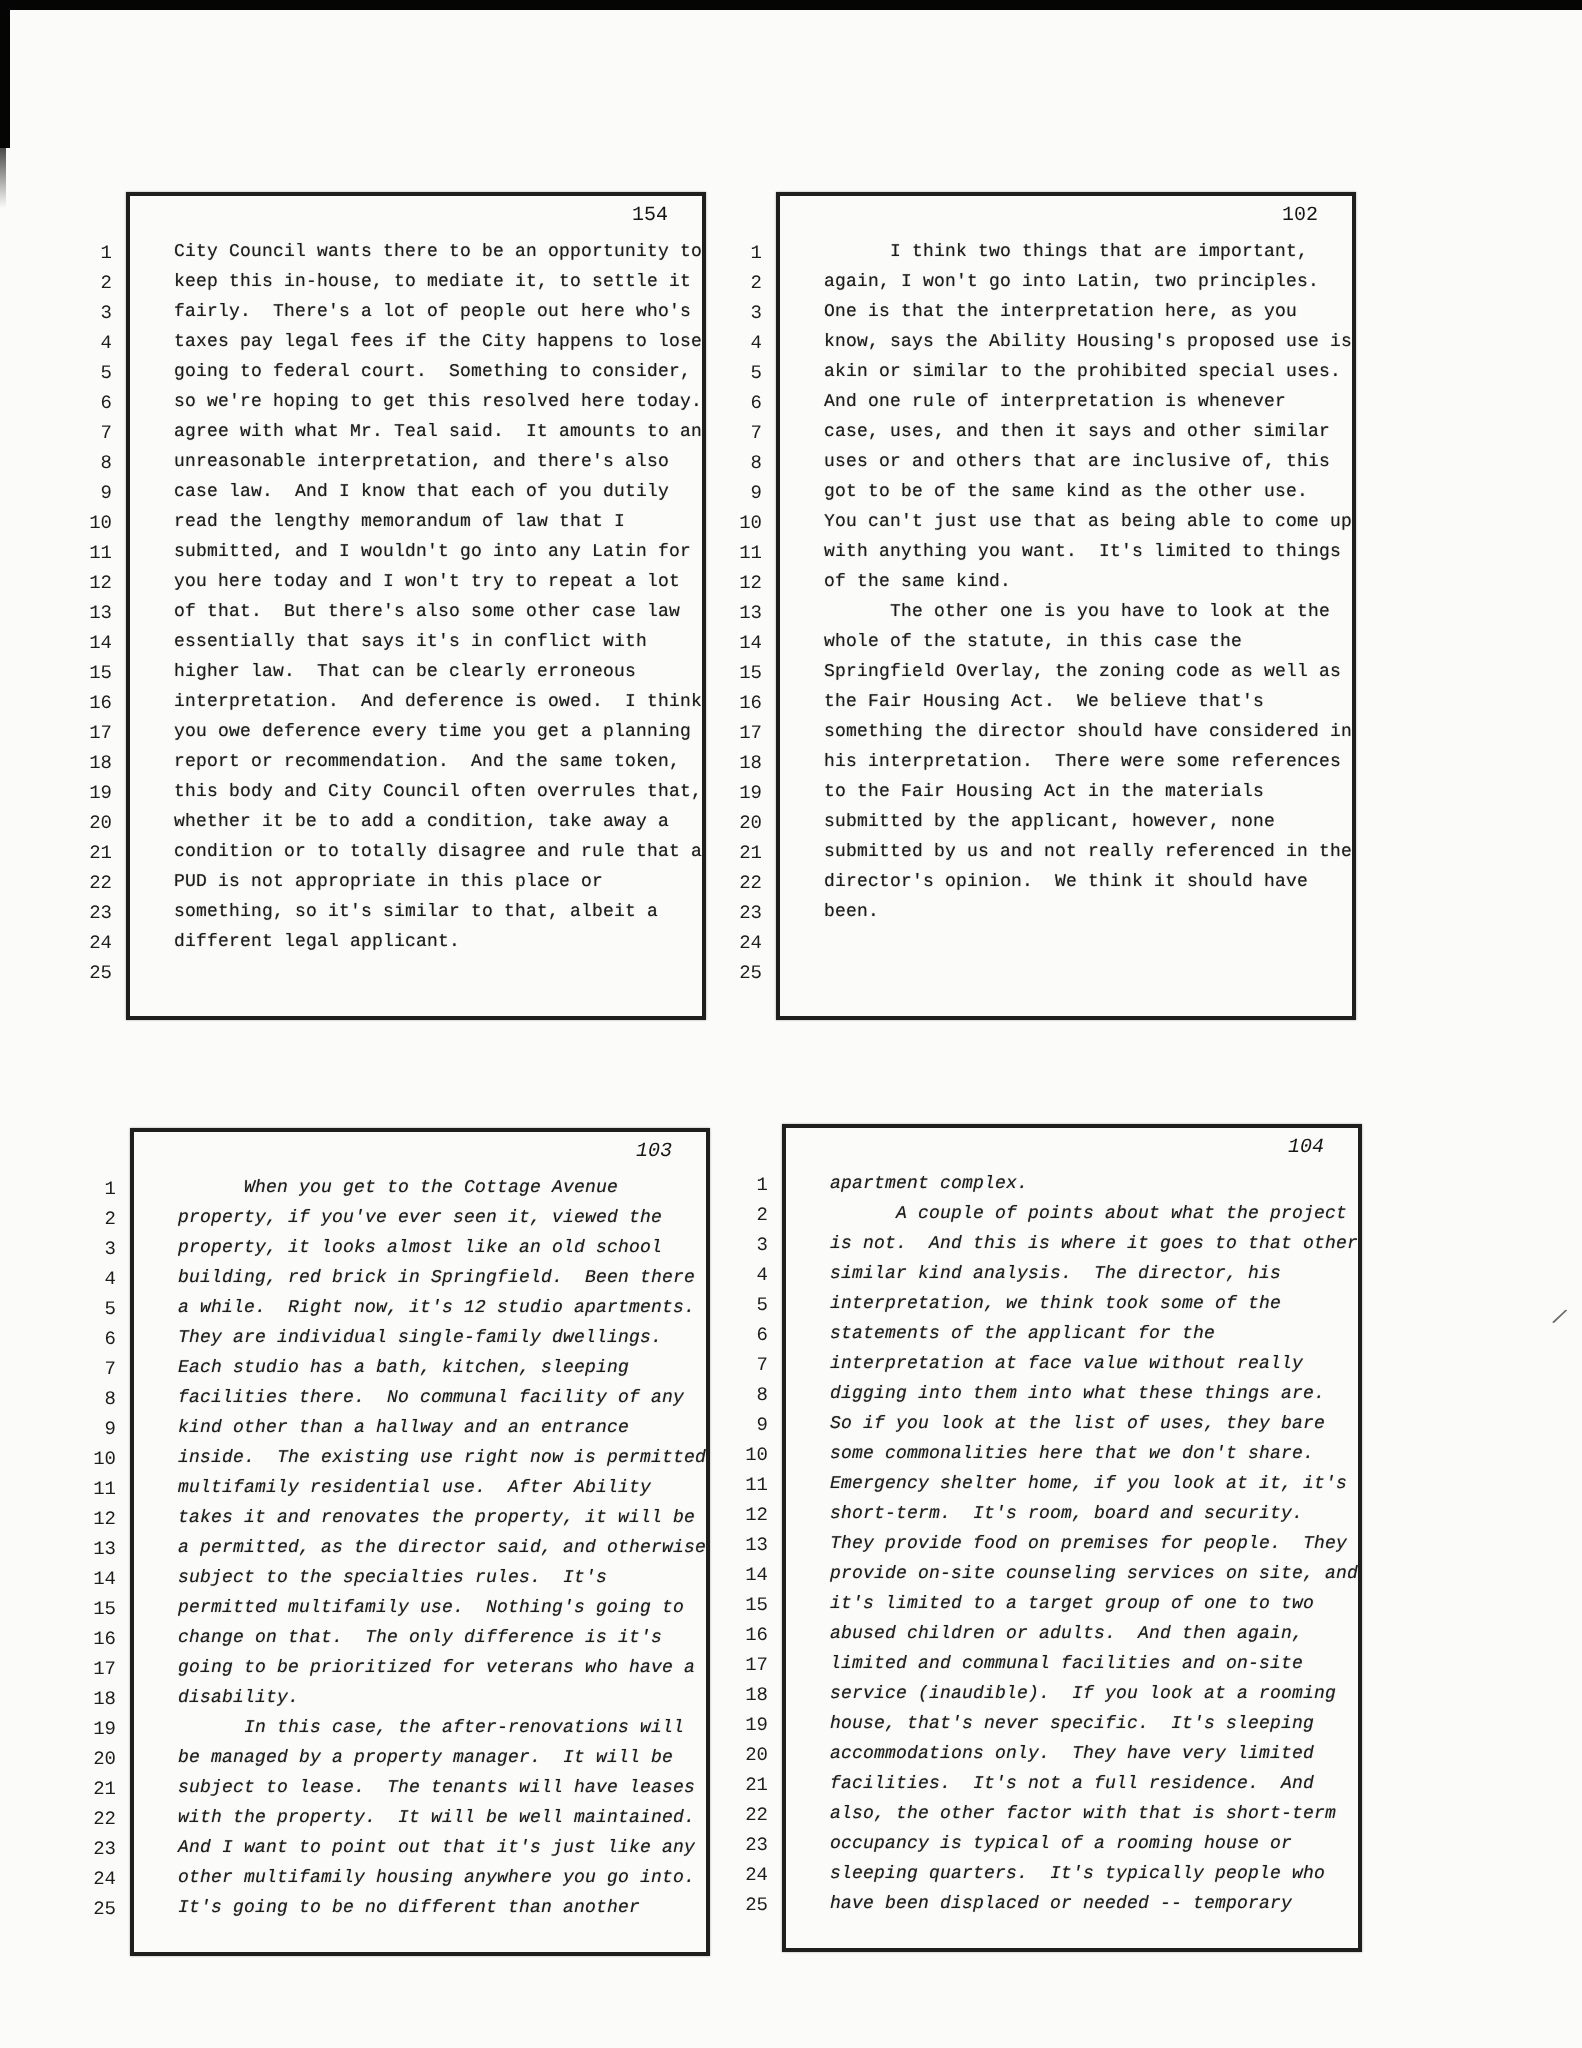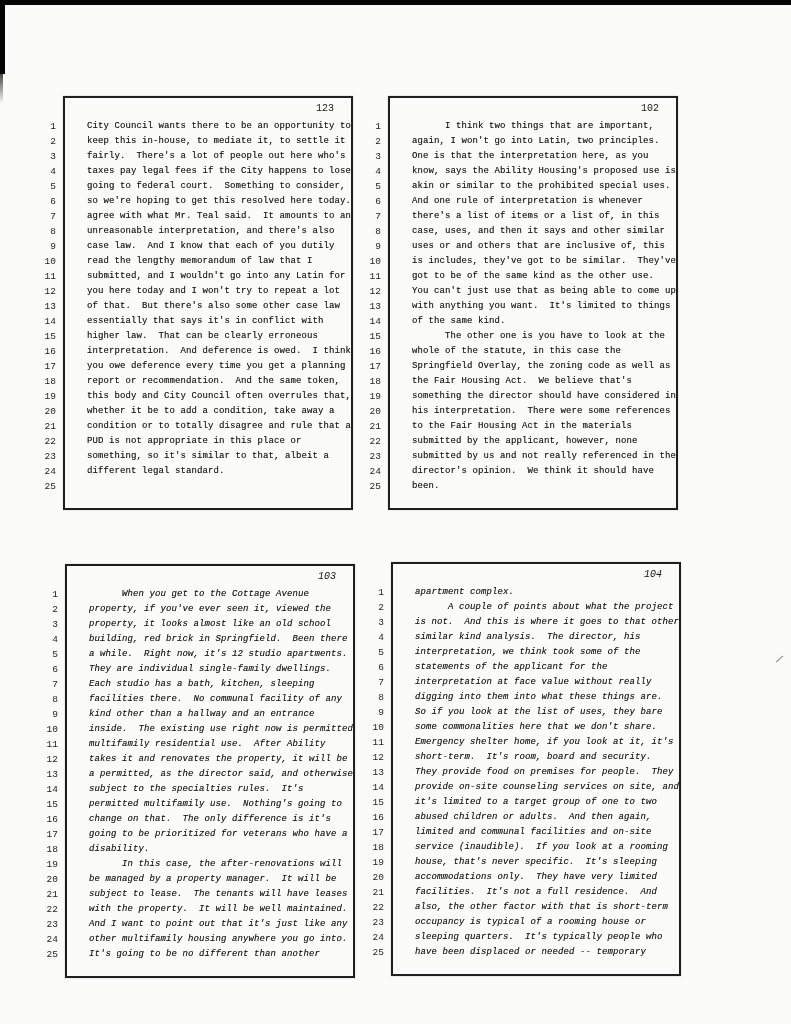--- a/index.html
+++ b/index.html
@@ -78,21 +78,21 @@
           <div>18</div>
           <div>19</div>
           <div>20</div>
           <div>21</div>
           <div>22</div>
           <div>23</div>
           <div>24</div>
           <div>25</div>
         </div>
     <div class="box">
-      <div class="pagenum">123</div>
+      <div class="pagenum">154</div>
       <div class="lines">
             <div class="tline">City Council wants there to be an opportunity to</div>
             <div class="tline">keep this in-house, to mediate it, to settle it</div>
             <div class="tline">fairly.  There's a lot of people out here who's</div>
             <div class="tline">taxes pay legal fees if the City happens to lose</div>
             <div class="tline">going to federal court.  Something to consider,</div>
             <div class="tline">so we're hoping to get this resolved here today.</div>
             <div class="tline">agree with what Mr. Teal said.  It amounts to an</div>
             <div class="tline">unreasonable interpretation, and there's also</div>
             <div class="tline">case law.  And I know that each of you dutily</div>
@@ -103,21 +103,21 @@
             <div class="tline">essentially that says it's in conflict with</div>
             <div class="tline">higher law.  That can be clearly erroneous</div>
             <div class="tline">interpretation.  And deference is owed.  I think</div>
             <div class="tline">you owe deference every time you get a planning</div>
             <div class="tline">report or recommendation.  And the same token,</div>
             <div class="tline">this body and City Council often overrules that,</div>
             <div class="tline">whether it be to add a condition, take away a</div>
             <div class="tline">condition or to totally disagree and rule that a</div>
             <div class="tline">PUD is not appropriate in this place or</div>
             <div class="tline">something, so it's similar to that, albeit a</div>
-            <div class="tline">different legal standard.</div>
+            <div class="tline">different legal applicant.</div>
           </div>
     </div>
   </div>
 
   <div class="page pos-1">
     <div class="nums">
           <div>1</div>
           <div>2</div>
           <div>3</div>
           <div>4</div>
@@ -145,24 +145,22 @@
         </div>
     <div class="box">
       <div class="pagenum">102</div>
       <div class="lines">
             <div class="tline">      I think two things that are important,</div>
             <div class="tline">again, I won't go into Latin, two principles.</div>
             <div class="tline">One is that the interpretation here, as you</div>
             <div class="tline">know, says the Ability Housing's proposed use is</div>
             <div class="tline">akin or similar to the prohibited special uses.</div>
             <div class="tline">And one rule of interpretation is whenever</div>
-            <div class="tline">there's a list of items or a list of, in this</div>
             <div class="tline">case, uses, and then it says and other similar</div>
             <div class="tline">uses or and others that are inclusive of, this</div>
-            <div class="tline">is includes, they've got to be similar.  They've</div>
             <div class="tline">got to be of the same kind as the other use.</div>
             <div class="tline">You can't just use that as being able to come up</div>
             <div class="tline">with anything you want.  It's limited to things</div>
             <div class="tline">of the same kind.</div>
             <div class="tline">      The other one is you have to look at the</div>
             <div class="tline">whole of the statute, in this case the</div>
             <div class="tline">Springfield Overlay, the zoning code as well as</div>
             <div class="tline">the Fair Housing Act.  We believe that's</div>
             <div class="tline">something the director should have considered in</div>
             <div class="tline">his interpretation.  There were some references</div>

